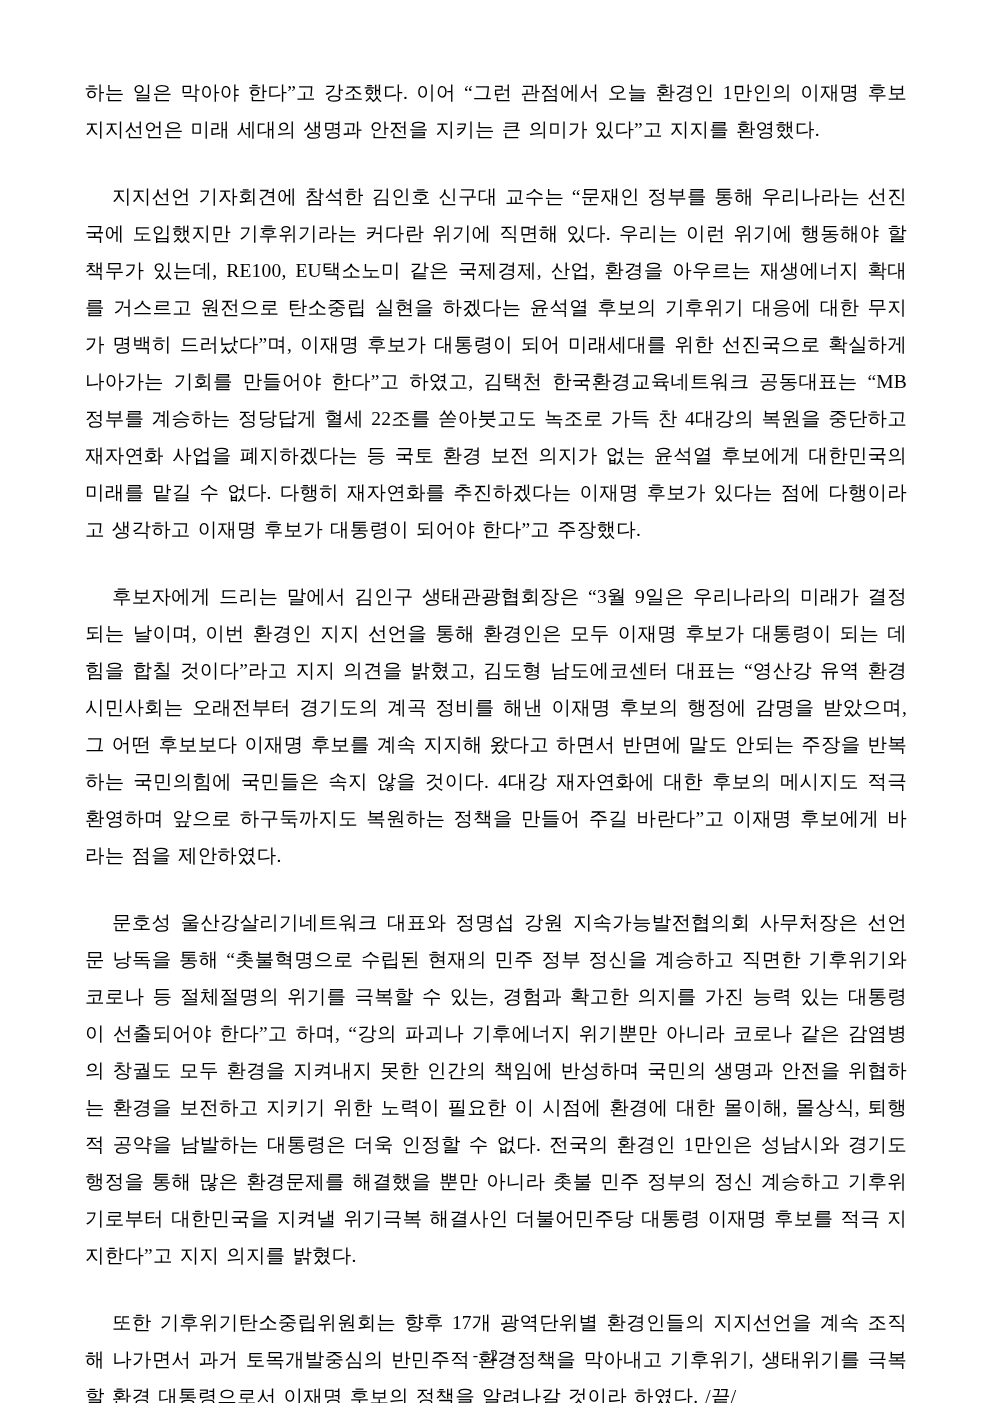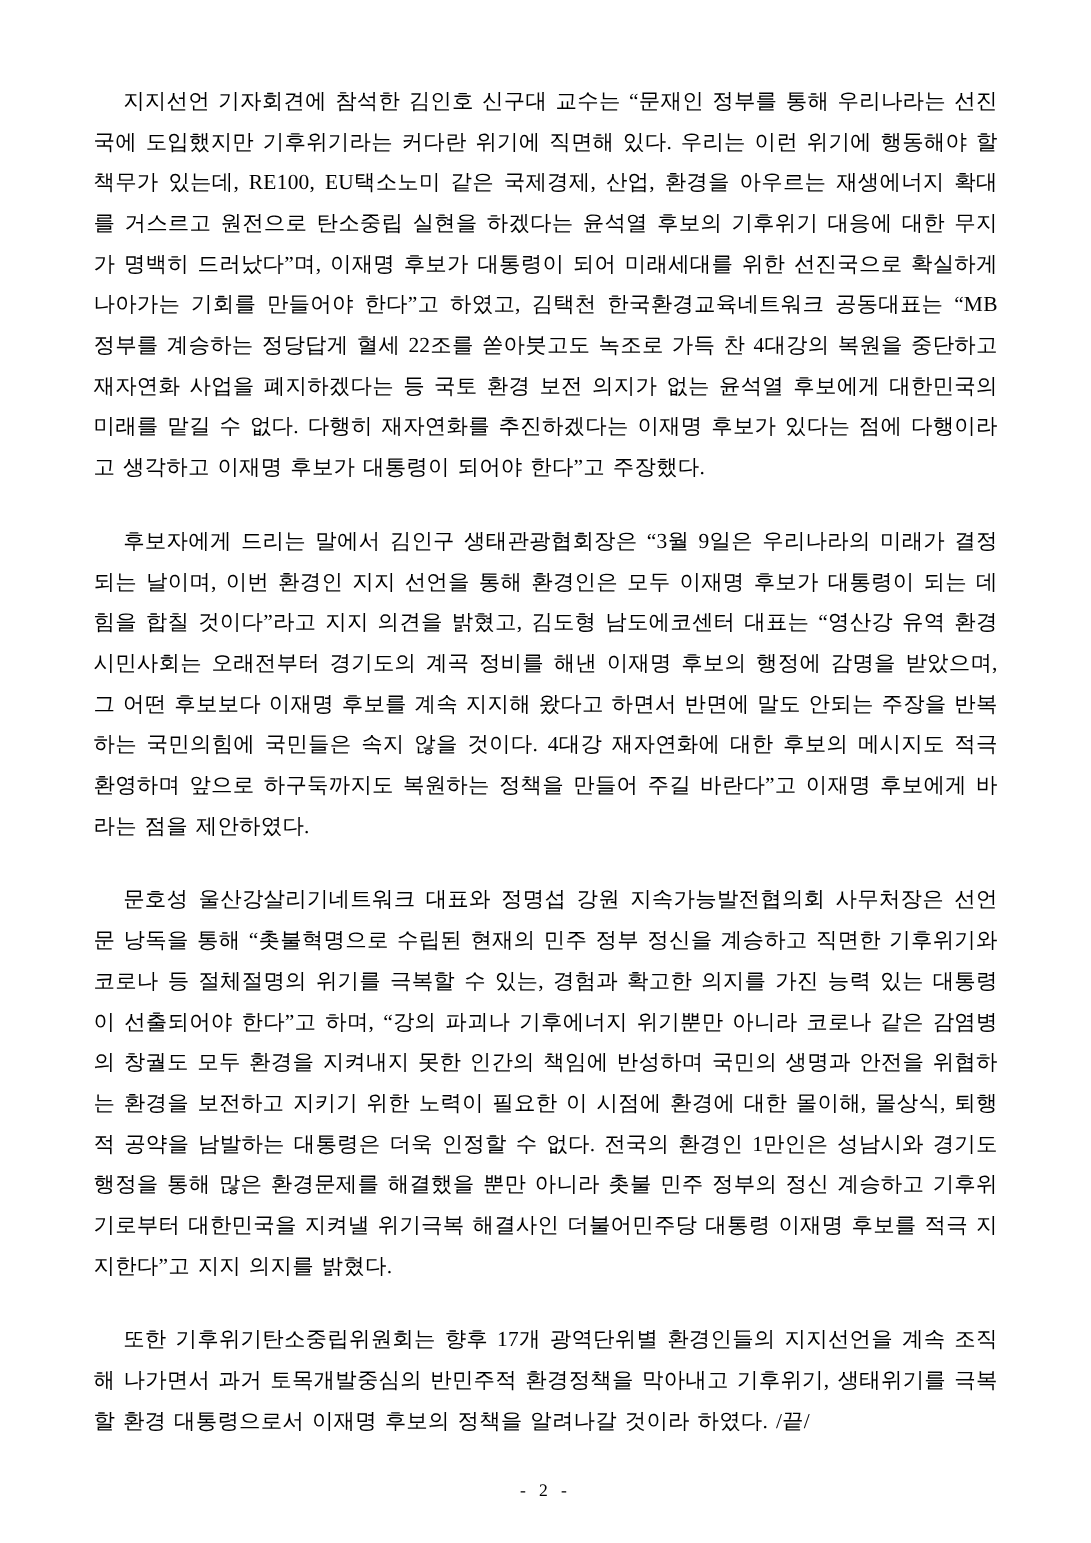--- a/index.html
+++ b/index.html
@@ -57,20 +57,21 @@
     letter-spacing: 4px;
     color: #000000;
     font-family: "Liberation Serif", "DejaVu Serif", serif;
   }
 </style>
 </head>
 <body>
 
 <div class="page">
   <div class="content">
+    <p class="para">하는 일은 막아야 한다”고 강조했다. 이어 “그런 관점에서 오늘 환경인 1만인의 이재명 후보 지지선언은 미래 세대의 생명과 안전을 지키는 큰 의미가 있다”고 지지를 환영했다.</p>
     <p class="para indent">지지선언 기자회견에 참석한 김인호 신구대 교수는 “문재인 정부를 통해 우리나라는 선진국에 도입했지만 기후위기라는 커다란 위기에 직면해 있다. 우리는 이런 위기에 행동해야 할 책무가 있는데, RE100, EU택소노미 같은 국제경제, 산업, 환경을 아우르는 재생에너지 확대를 거스르고 원전으로 탄소중립 실현을 하겠다는 윤석열 후보의 기후위기 대응에 대한 무지가 명백히 드러났다”며, 이재명 후보가 대통령이 되어 미래세대를 위한 선진국으로 확실하게 나아가는 기회를 만들어야 한다”고 하였고, 김택천 한국환경교육네트워크 공동대표는 “MB 정부를 계승하는 정당답게 혈세 22조를 쏟아붓고도 녹조로 가득 찬 4대강의 복원을 중단하고 재자연화 사업을 폐지하겠다는 등 국토 환경 보전 의지가 없는 윤석열 후보에게 대한민국의 미래를 맡길 수 없다. 다행히 재자연화를 추진하겠다는 이재명 후보가 있다는 점에 다행이라고 생각하고 이재명 후보가 대통령이 되어야 한다”고 주장했다.</p>
     <p class="para indent">후보자에게 드리는 말에서 김인구 생태관광협회장은 “3월 9일은 우리나라의 미래가 결정되는 날이며, 이번 환경인 지지 선언을 통해 환경인은 모두 이재명 후보가 대통령이 되는 데 힘을 합칠 것이다”라고 지지 의견을 밝혔고, 김도형 남도에코센터 대표는 “영산강 유역 환경시민사회는 오래전부터 경기도의 계곡 정비를 해낸 이재명 후보의 행정에 감명을 받았으며, 그 어떤 후보보다 이재명 후보를 계속 지지해 왔다고 하면서 반면에 말도 안되는 주장을 반복하는 국민의힘에 국민들은 속지 않을 것이다. 4대강 재자연화에 대한 후보의 메시지도 적극 환영하며 앞으로 하구둑까지도 복원하는 정책을 만들어 주길 바란다”고 이재명 후보에게 바라는 점을 제안하였다.</p>
     <p class="para indent">문호성 울산강살리기네트워크 대표와 정명섭 강원 지속가능발전협의회 사무처장은 선언문 낭독을 통해 “촛불혁명으로 수립된 현재의 민주 정부 정신을 계승하고 직면한 기후위기와 코로나 등 절체절명의 위기를 극복할 수 있는, 경험과 확고한 의지를 가진 능력 있는 대통령이 선출되어야 한다”고 하며, “강의 파괴나 기후에너지 위기뿐만 아니라 코로나 같은 감염병의 창궐도 모두 환경을 지켜내지 못한 인간의 책임에 반성하며 국민의 생명과 안전을 위협하는 환경을 보전하고 지키기 위한 노력이 필요한 이 시점에 환경에 대한 몰이해, 몰상식, 퇴행적 공약을 남발하는 대통령은 더욱 인정할 수 없다. 전국의 환경인 1만인은 성남시와 경기도 행정을 통해 많은 환경문제를 해결했을 뿐만 아니라 촛불 민주 정부의 정신 계승하고 기후위기로부터 대한민국을 지켜낼 위기극복 해결사인 더불어민주당 대통령 이재명 후보를 적극 지지한다”고 지지 의지를 밝혔다.</p>
     <p class="para indent">또한 기후위기탄소중립위원회는 향후 17개 광역단위별 환경인들의 지지선언을 계속 조직해 나가면서 과거 토목개발중심의 반민주적 환경정책을 막아내고 기후위기, 생태위기를 극복할 환경 대통령으로서 이재명 후보의 정책을 알려나갈 것이라 하였다. /끝/</p>
   </div>
 
   <div class="footer">
     <span class="page-number">- 2 -</span>
   </div>
 </div>

